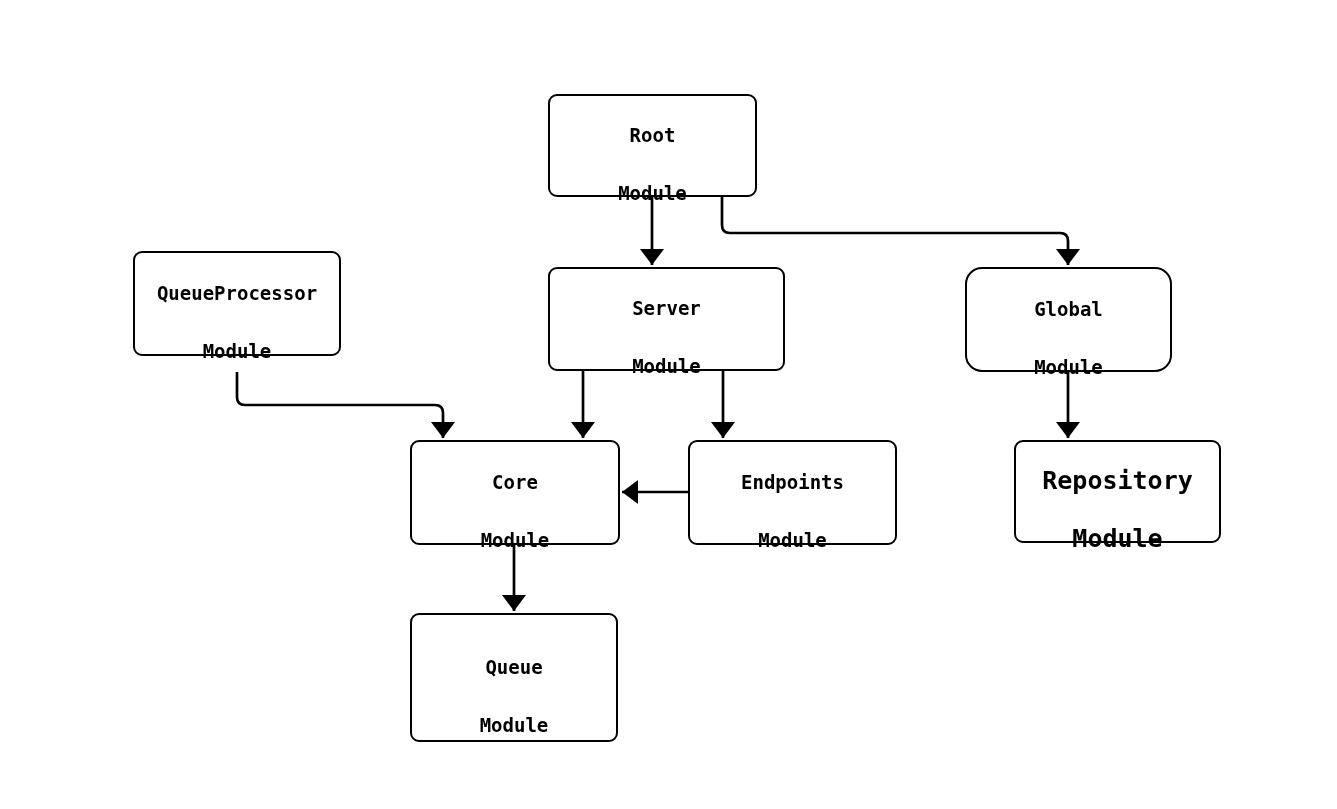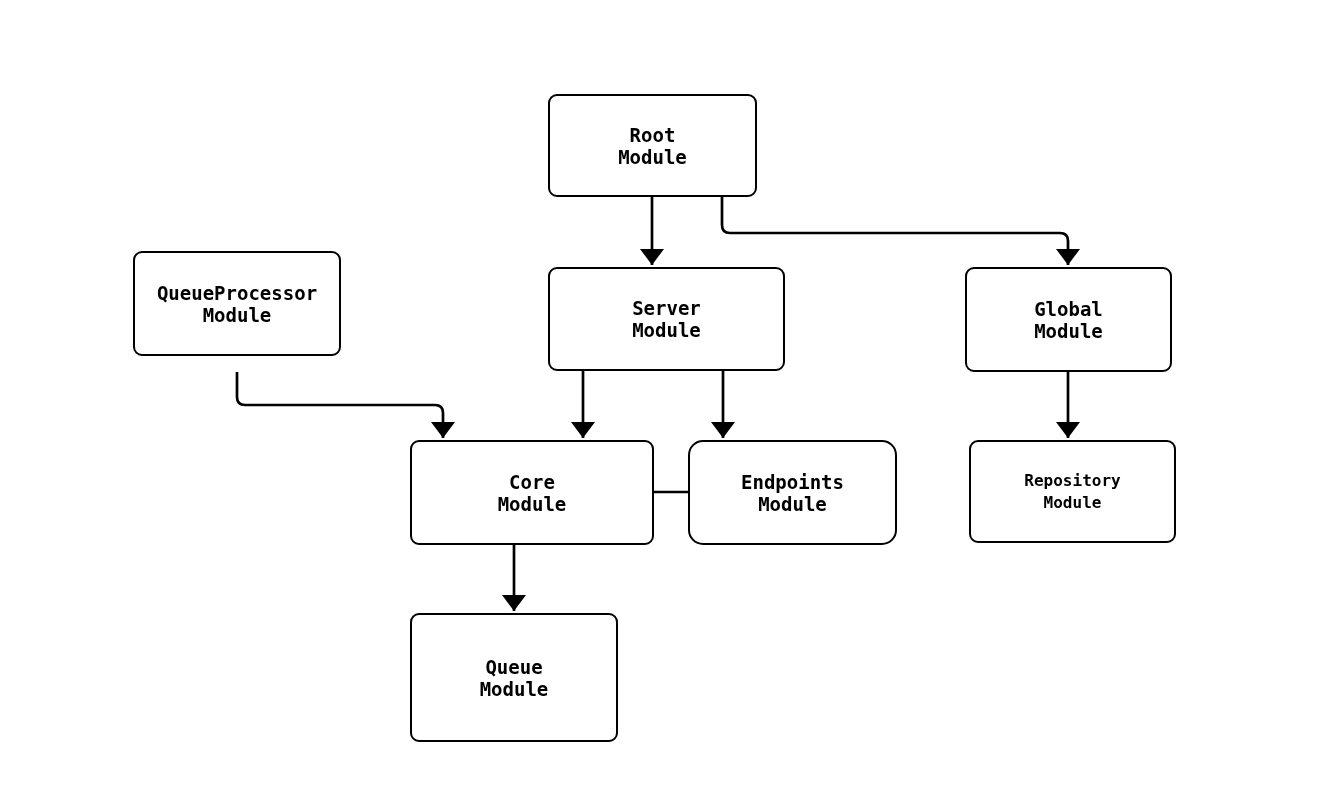--- a/index.html
+++ b/index.html
@@ -28,20 +28,21 @@
     align-items: center;
     justify-content: center;
     text-align: center;
     font-weight: 700;
     font-size: 19px;
     line-height: 22px;
     color: #000000;
   }
   .node-line {
     white-space: pre;
+    margin-top: 36px;
   }
 </style>
 </head>
 <body>
 
 <div class="diagram-canvas" style="width: 1337px; height: 809px; background: rgb(255, 255, 255);">
     <svg width="1337" height="809">
       <defs>
         <marker id="arrowhead" markerUnits="userSpaceOnUse" markerWidth="18" markerHeight="26" refX="16" refY="12" orient="auto">
           <path d="M0,0 L16,12 L0,24 Z" fill="#000000"></path>
@@ -61,33 +62,33 @@
       <div class="node-line">Module</div>
     </div>
     <div class="node" style="left: 133px; top: 251px; width: 208px; height: 105px; border-width: 2.7px; border-radius: 9px; background: rgb(255, 255, 255); color: rgb(0, 0, 0); font-size: 19px;">
       <div class="node-line">QueueProcessor</div>
       <div class="node-line">Module</div>
     </div>
     <div class="node" style="left: 548px; top: 267px; width: 237px; height: 104px; border-width: 2.7px; border-radius: 9px; background: rgb(255, 255, 255); color: rgb(0, 0, 0); font-size: 19px;">
       <div class="node-line">Server</div>
       <div class="node-line">Module</div>
     </div>
-    <div class="node" style="left: 965px; top: 267px; width: 207px; height: 105px; border-width: 2.7px; border-radius: 9px; background: rgb(255, 255, 255); color: rgb(0, 0, 0); font-size: 19px;">
+    <div class="node" style="left: 965px; top: 267px; width: 207px; height: 105px; border-width: 2.7px; border-radius: 17px; background: rgb(255, 255, 255); color: rgb(0, 0, 0); font-size: 19px;">
       <div class="node-line">Global</div>
       <div class="node-line">Module</div>
     </div>
-    <div class="node" style="left: 410px; top: 440px; width: 244px; height: 105px; border-width: 2.7px; border-radius: 9px; background: rgb(255, 255, 255); color: rgb(0, 0, 0); font-size: 19px;">
+    <div class="node" style="left: 410px; top: 440px; width: 210px; height: 105px; border-width: 2.7px; border-radius: 9px; background: rgb(255, 255, 255); color: rgb(0, 0, 0); font-size: 19px;">
       <div class="node-line">Core</div>
       <div class="node-line">Module</div>
     </div>
-    <div class="node" style="left: 688px; top: 440px; width: 209px; height: 105px; border-width: 2.7px; border-radius: 15px; background: rgb(255, 255, 255); color: rgb(0, 0, 0); font-size: 19px;">
+    <div class="node" style="left: 688px; top: 440px; width: 209px; height: 105px; border-width: 2.7px; border-radius: 9px; background: rgb(255, 255, 255); color: rgb(0, 0, 0); font-size: 19px;">
       <div class="node-line">Endpoints</div>
       <div class="node-line">Module</div>
     </div>
-    <div class="node" style="left: 969px; top: 440px; width: 207px; height: 103px; border-width: 2.7px; border-radius: 9px; background: rgb(255, 255, 255); color: rgb(0, 0, 0); font-size: 16px;">
+    <div class="node" style="left: 1014px; top: 440px; width: 207px; height: 103px; border-width: 2.7px; border-radius: 9px; background: rgb(255, 255, 255); color: rgb(0, 0, 0); font-size: 25px;">
       <div class="node-line">Repository</div>
       <div class="node-line">Module</div>
     </div>
     <div class="node" style="left: 410px; top: 613px; width: 208px; height: 129px; border-width: 2.7px; border-radius: 9px; background: rgb(255, 255, 255); color: rgb(0, 0, 0); font-size: 19px;">
       <div class="node-line">Queue</div>
       <div class="node-line">Module</div>
     </div>
   </div>
 
 </body></html>

